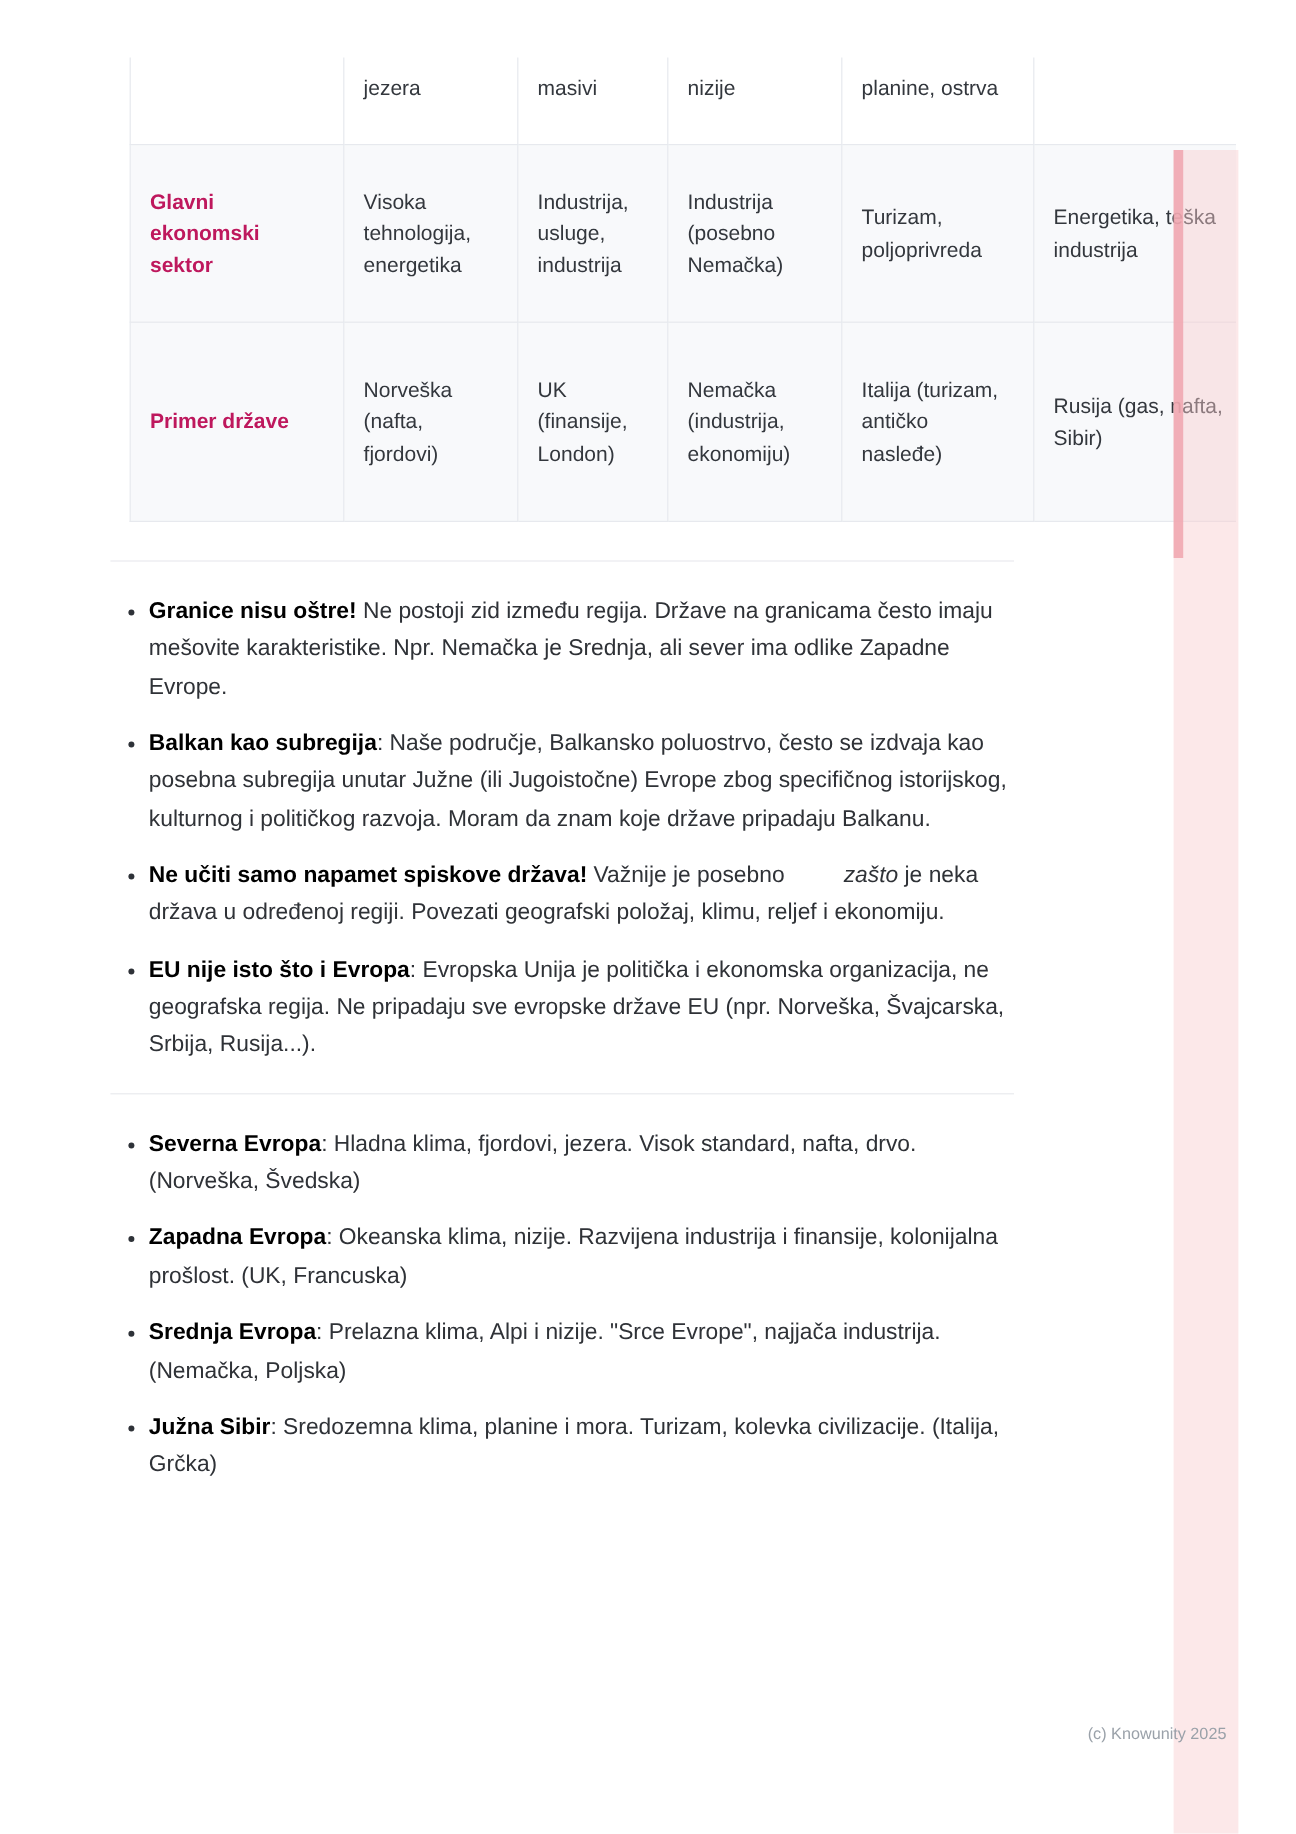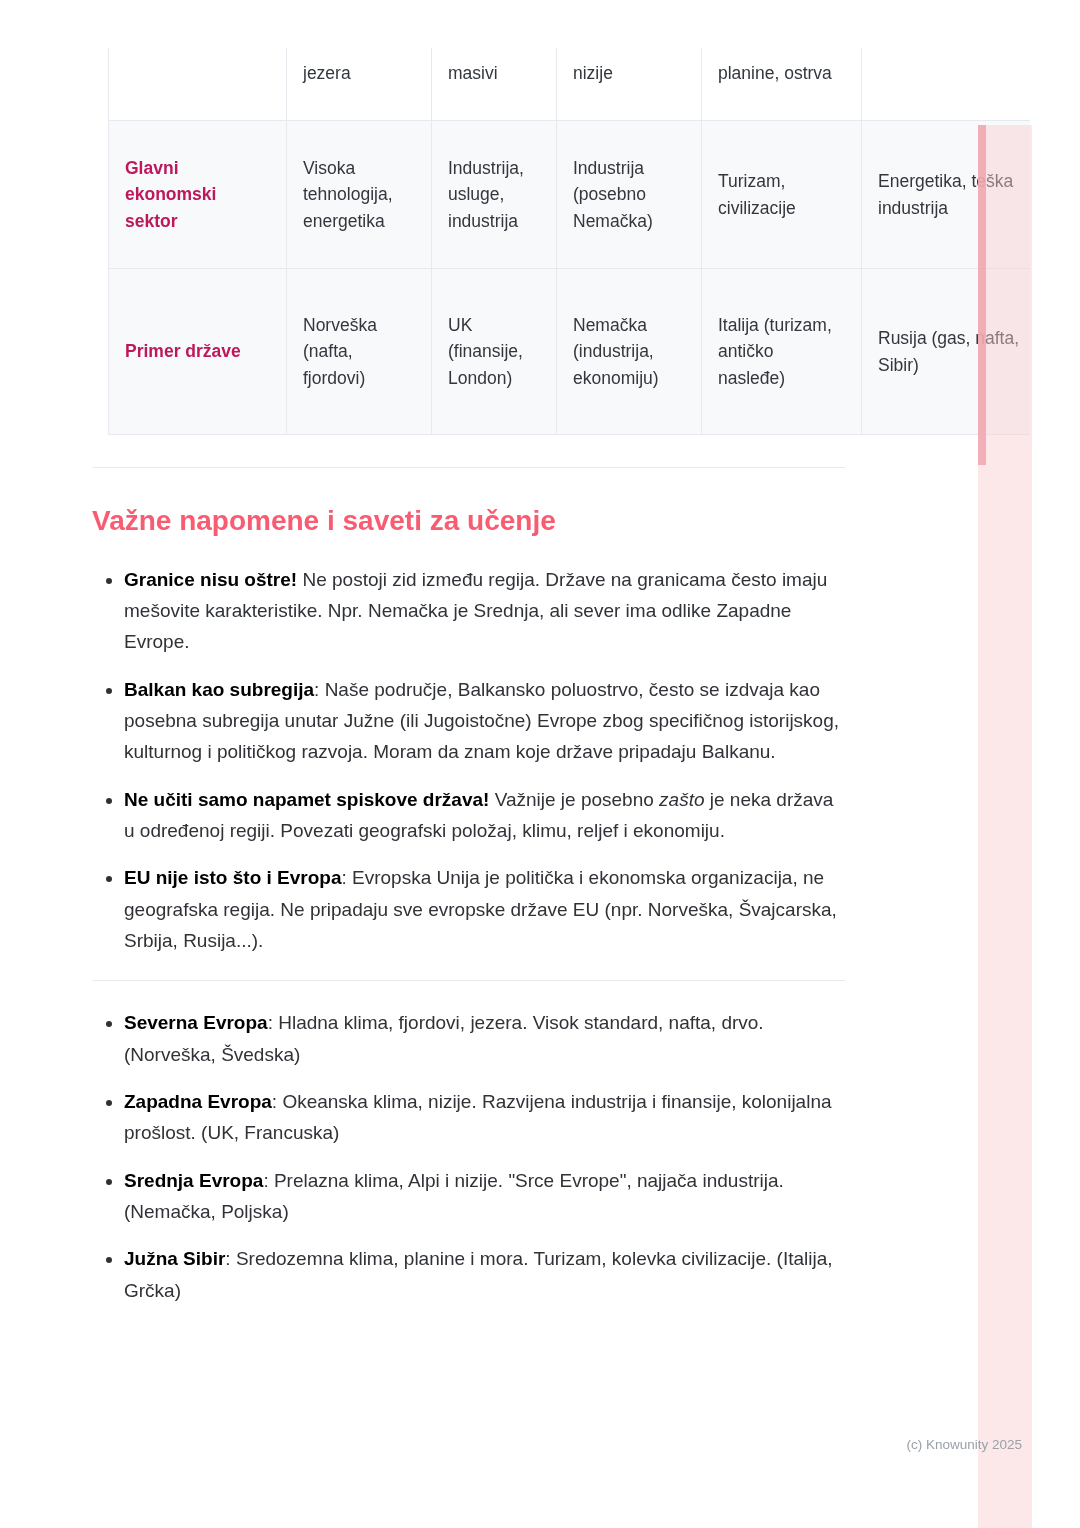--- a/index.html
+++ b/index.html
@@ -52,21 +52,21 @@
   }
   ul.bullets{
     margin:26px 0 0 0;padding:0 0 0 32px;list-style:disc;
   }
   ul.bullets li{
     margin:0 0 16px 0;
     font-size:19px;line-height:1.65;color:#2f3237;
   }
   ul.bullets li::marker{color:#2e3238;}
   .lead{font-weight:700;color:#000000;}
-  em.word{font-style:italic;}
+  em.word{font-style:italic;margin-left:44px;}
   
   .scroll-track{
     position:absolute;left:978px;top:125px;width:54px;height:1403px;
     background:var(--band-light);z-index:2;pointer-events:none;
   }
   .scroll-thumb{
     position:absolute;left:978px;top:125px;width:8px;height:340px;
     background:var(--band-dark);z-index:3;
   }
   
@@ -95,40 +95,39 @@
       <td>masivi</td>
       <td>nizije</td>
       <td>planine, ostrva</td>
       <td></td>
     </tr>
     <tr class="r1">
       <td class="lbl">Glavni ekonomski sektor</td>
       <td>Visoka tehnologija, energetika</td>
       <td>Industrija, usluge, industrija</td>
       <td>Industrija (posebno Nemačka)</td>
-      <td>Turizam, civilizacije</td>
+      <td>Turizam, poljoprivreda</td>
       <td>Energetika, teška industrija</td>
     </tr>
     <tr class="r2">
       <td class="lbl">Primer države</td>
       <td>Norveška (nafta, fjordovi)</td>
       <td>UK (finansije, London)</td>
       <td>Nemačka (industrija, ekonomiju)</td>
       <td>Italija (turizam, antičko nasleđe)</td>
       <td>Rusija (gas, nafta, Sibir)</td>
     </tr>
   </tbody>
     </table>
 </div>
 
 <div class="content">
 
   <hr class="divider">
 
-  <h2 class="section-title">Važne napomene i saveti za učenje</h2>
 
   <ul class="bullets">
     <li>
       <span class="lead">Granice nisu oštre!</span><span> Ne postoji zid između regija. Države na granicama često imaju mešovite karakteristike. Npr. Nemačka je Srednja, ali sever ima odlike Zapadne Evrope.</span><em class="word"></em><span></span>
     </li>
     <li>
       <span class="lead">Balkan kao subregija</span><span>: Naše područje, Balkansko poluostrvo, često se izdvaja kao posebna subregija unutar Južne (ili Jugoistočne) Evrope zbog specifičnog istorijskog, kulturnog i političkog razvoja. Moram da znam koje države pripadaju Balkanu.</span><em class="word"></em><span></span>
     </li>
     <li>
       <span class="lead">Ne učiti samo napamet spiskove država!</span><span> Važnije je posebno </span><em class="word">zašto</em><span> je neka država u određenoj regiji. Povezati geografski položaj, klimu, reljef i ekonomiju.</span>

